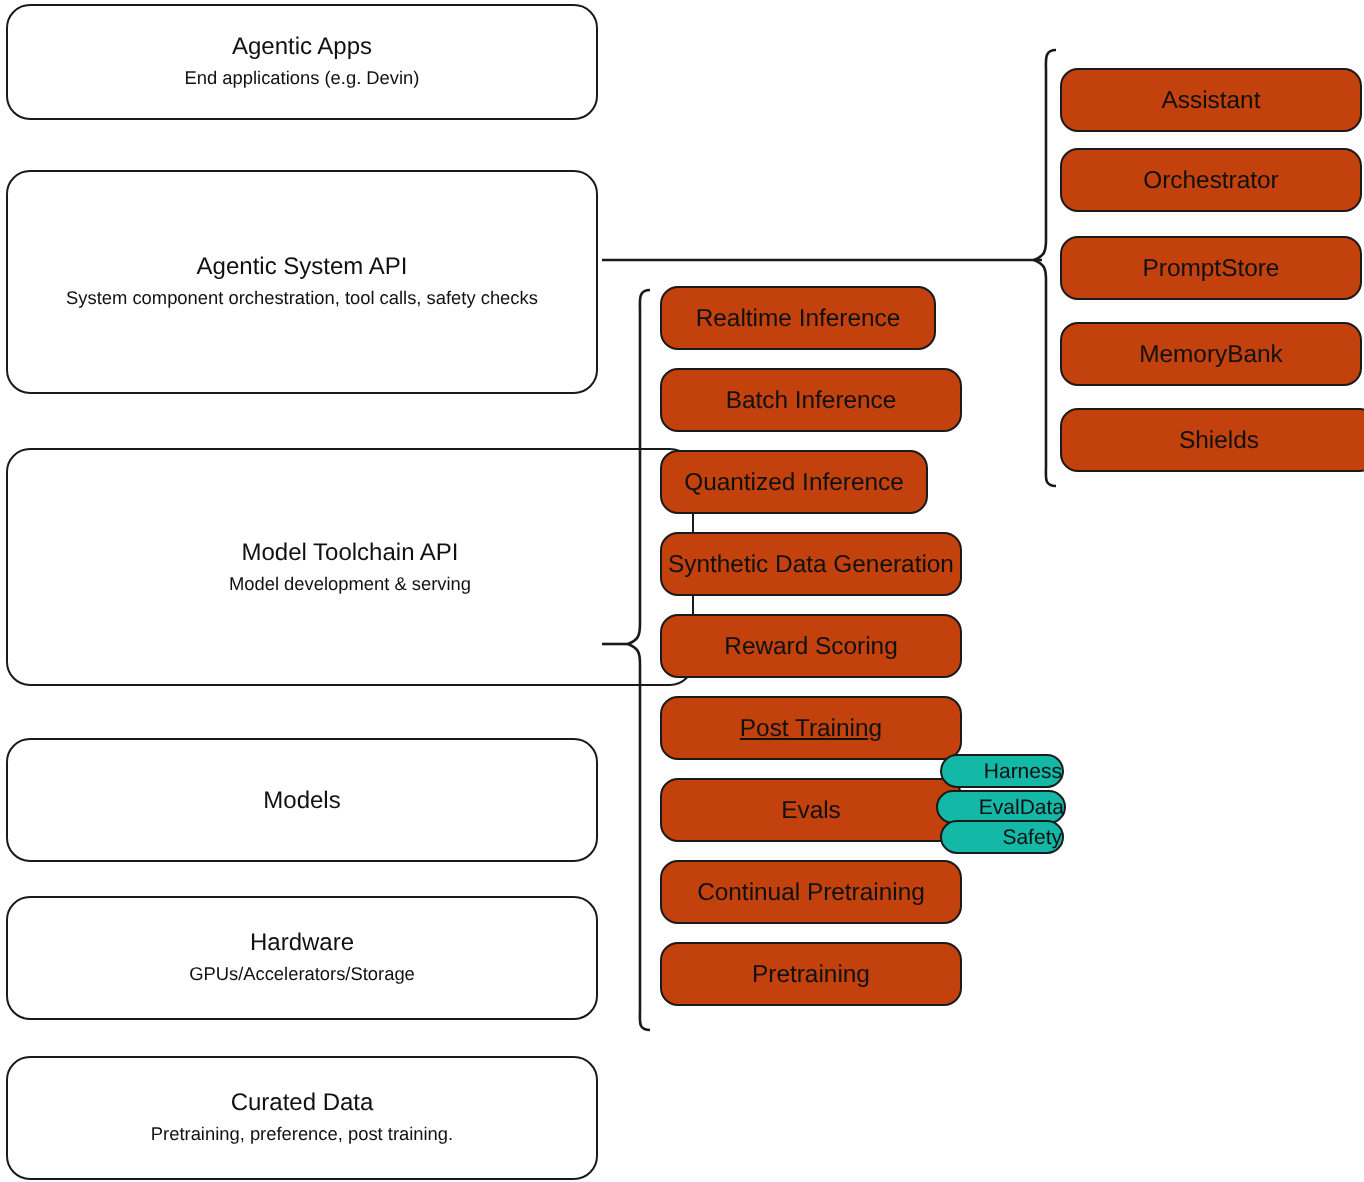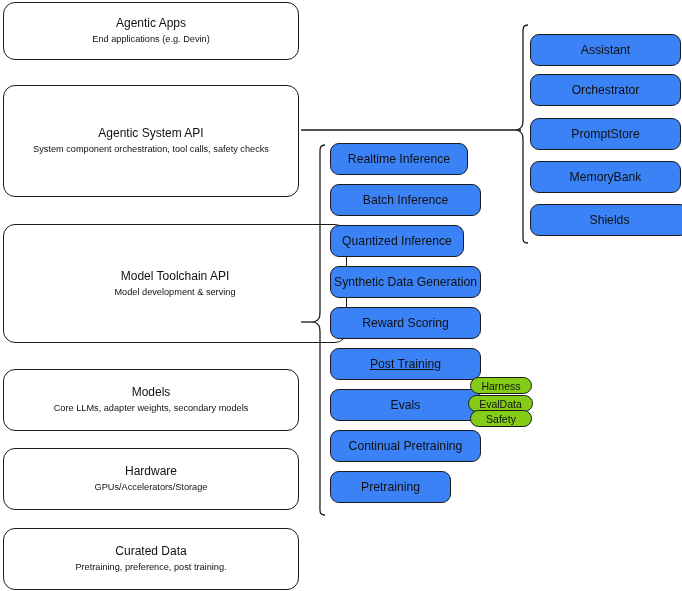--- a/index.html
+++ b/index.html
@@ -44,39 +44,39 @@
   
   .layer-box .title { font-size: 12px; }
   .layer-box.tall { justify-content: center; }
 
   
   .chip {
     position: absolute;
     box-sizing: border-box;
     border: 1.3px solid #1a1a1a;
     border-radius: 9px;
-    background: #3b82f6;
+    background: #c2410c;
     display: flex;
     align-items: center;
     justify-content: center;
     font-size: 12.2px;
     color: #111111;
     height: 32px;
   }
 
   
   .pill {
     position: absolute;
     box-sizing: border-box;
     border: 1.3px solid #1a1a1a;
     border-radius: 11px;
-    background: #84cc16;
+    background: #14b8a6;
     display: flex;
     align-items: center;
-    justify-content: center;
+    justify-content: flex-end;
     font-size: 10.5px;
     color: #111111;
     height: 17px;
     z-index: 6;
   }
 
   .svg-layer {
     position: absolute;
     left: 0;
     top: 0;
@@ -129,21 +129,20 @@
     <div class="subtitle">System component orchestration, tool calls, safety checks</div>
   </div>
 
   <div class="box layer-box tall" style="left:3px; top:224px; width:344px; height:119px;">
     <div class="title">Model Toolchain API</div>
     <div class="subtitle">Model development &amp; serving</div>
   </div>
 
   <div class="box layer-box" style="left:3px; top:369px; width:296px; height:62px;">
     <div class="title">Models</div>
-    <div class="subtitle">Core LLMs, adapter weights, secondary models</div>
   </div>
 
   <div class="box layer-box" style="left:3px; top:448px; width:296px; height:62px;">
     <div class="title">Hardware</div>
     <div class="subtitle">GPUs/Accelerators/Storage</div>
   </div>
 
   <div class="box layer-box" style="left:3px; top:528px; width:296px; height:62px;">
     <div class="title">Curated Data</div>
     <div class="subtitle">Pretraining, preference, post training.</div>
@@ -166,21 +165,21 @@
   </div>
   <div class="chip" style="left:330px; top:348px; width:151px;text-decoration:underline;">
     <span>Post Training</span>
   </div>
   <div class="chip" style="left:330px; top:389px; width:151px;">
     <span>Evals</span>
   </div>
   <div class="chip" style="left:330px; top:430px; width:151px;">
     <span>Continual Pretraining</span>
   </div>
-  <div class="chip" style="left:330px; top:471px; width:121px;">
+  <div class="chip" style="left:330px; top:471px; width:151px;">
     <span>Pretraining</span>
   </div>
 
   <div class="pill" style="left:470px; top:377px; width:62px;">
     <span>Harness</span>
   </div>
   <div class="pill" style="left:468px; top:395px; width:65px;">
     <span>EvalData</span>
   </div>
   <div class="pill" style="left:470px; top:410px; width:62px;">

